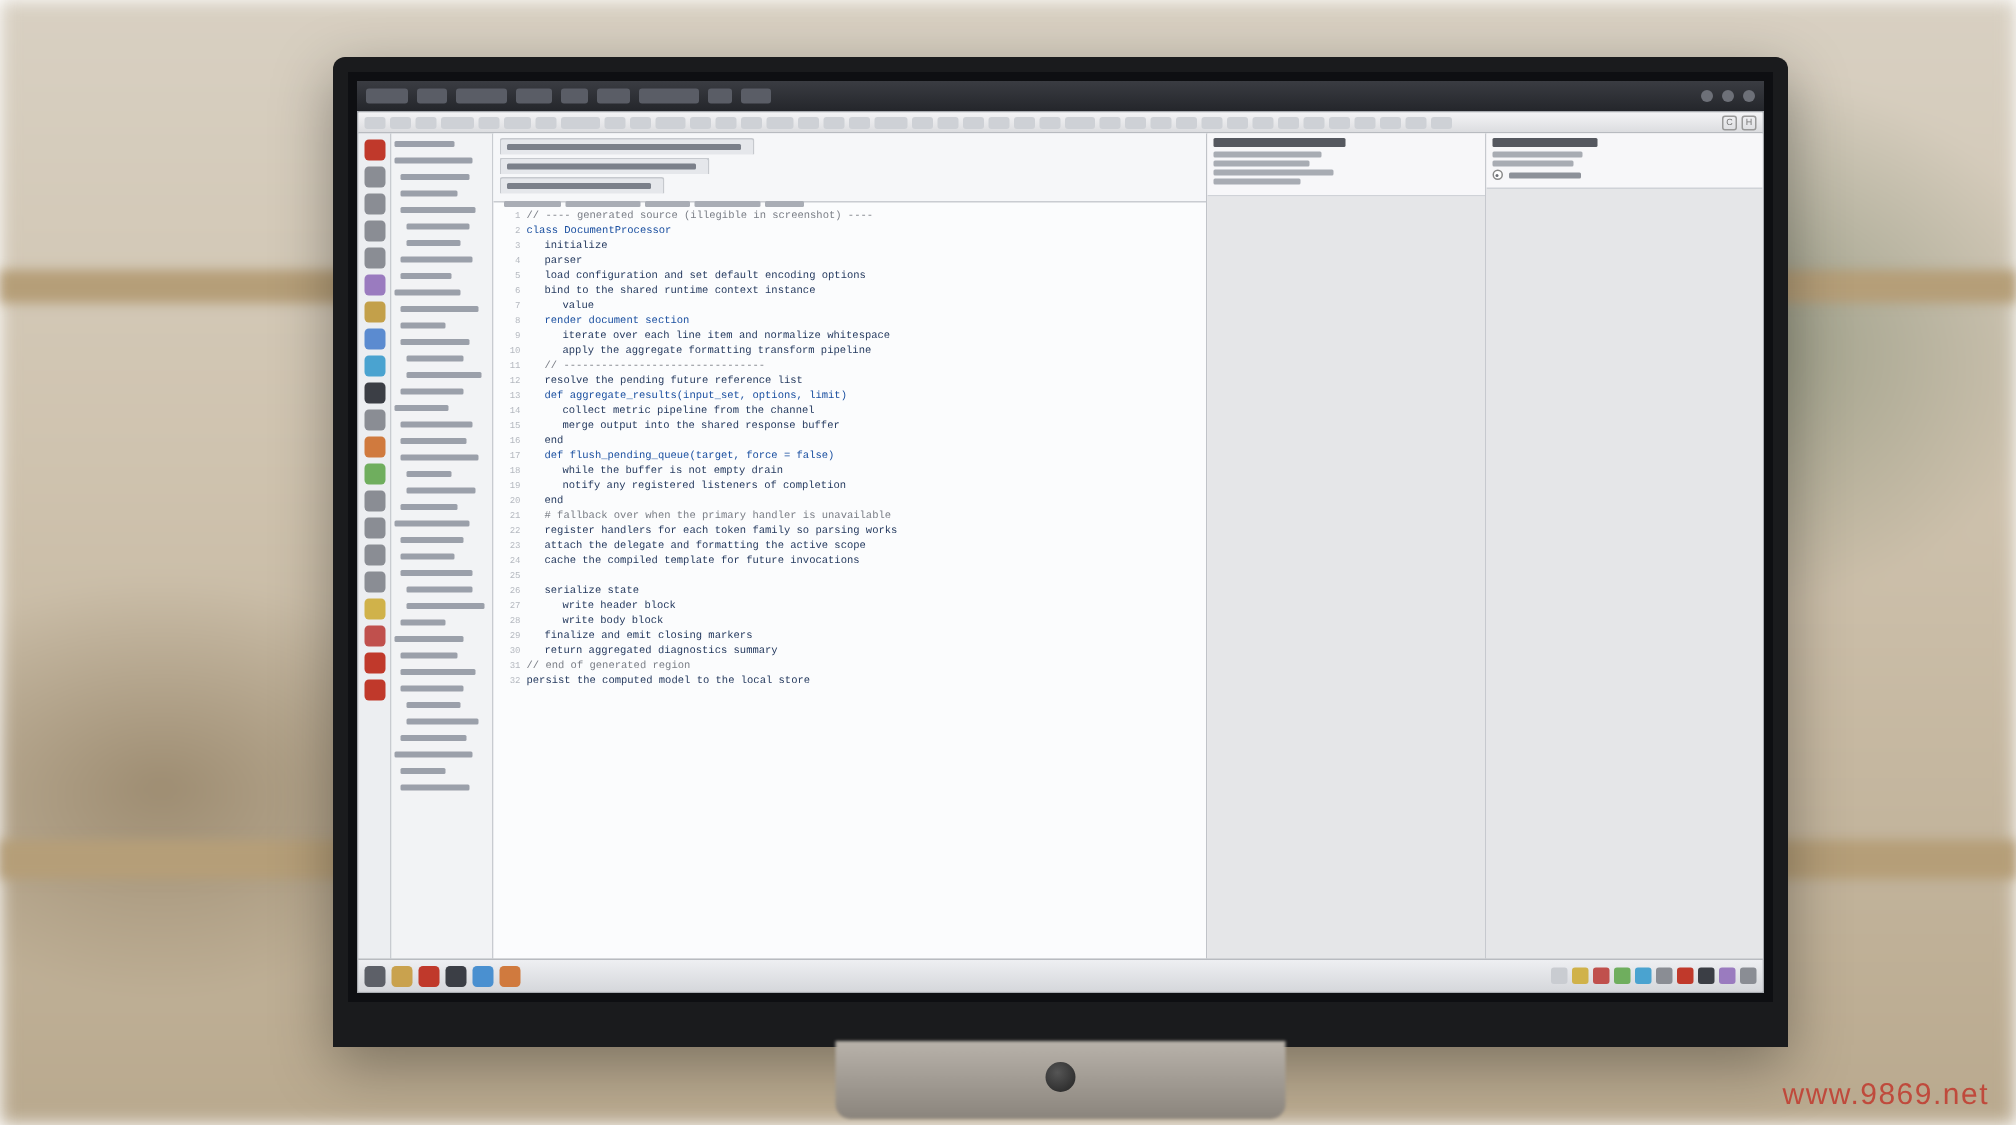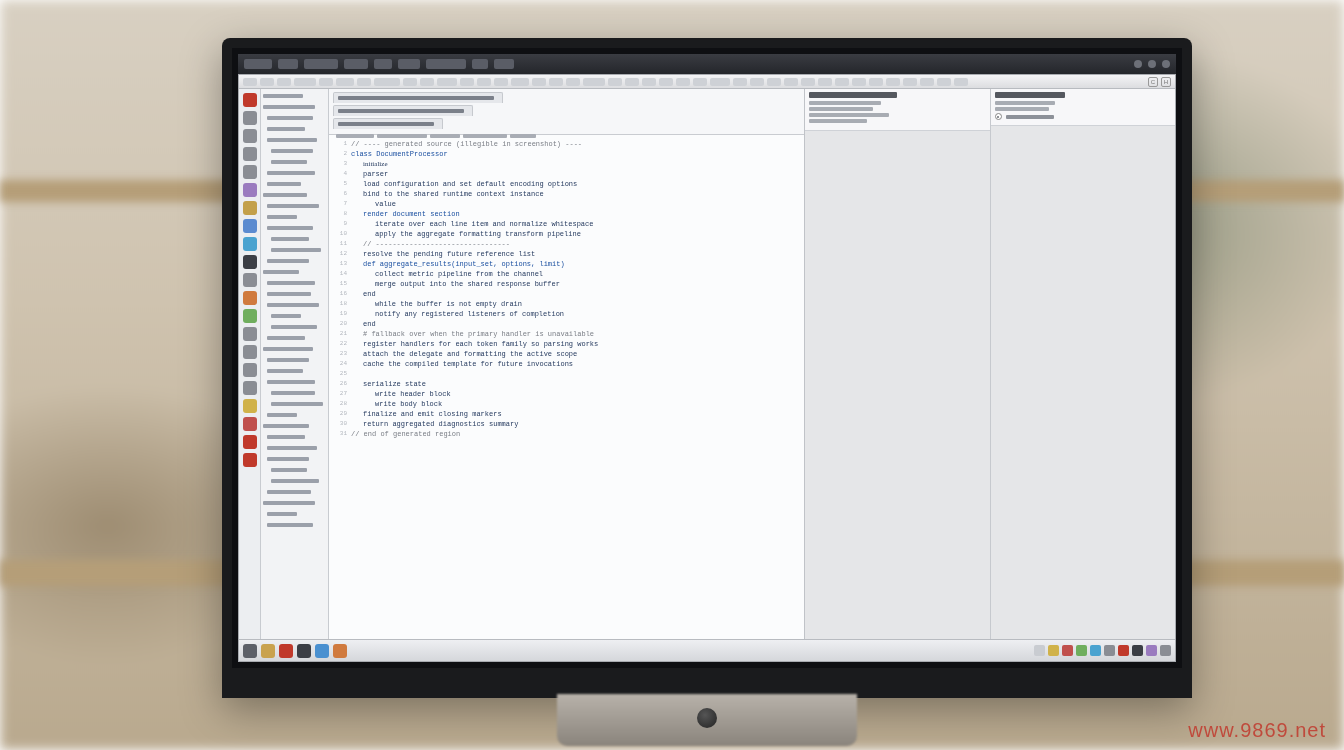--- a/index.html
+++ b/index.html
@@ -398,21 +398,21 @@
                 <div class="cl">
                   <span class="gut">1</span>
                   <span class="tx cm" style="padding-left: 0px;">// ---- generated source (illegible in screenshot) ----</span>
                 </div>
                 <div class="cl">
                   <span class="gut">2</span>
                   <span class="tx kw" style="padding-left: 0px;">class DocumentProcessor</span>
                 </div>
                 <div class="cl">
                   <span class="gut">3</span>
-                  <span class="tx " style="padding-left: 12px; font-family: Liberation Serif, serif;">initialize</span>
+                  <span class="tx " style="padding-left: 12px;">initialize</span>
                 </div>
                 <div class="cl">
                   <span class="gut">4</span>
                   <span class="tx " style="padding-left: 12px;">parser</span>
                 </div>
                 <div class="cl">
                   <span class="gut">5</span>
                   <span class="tx " style="padding-left: 12px;">load configuration and set default encoding options</span>
                 </div>
                 <div class="cl">
@@ -453,20 +453,24 @@
                 </div>
                 <div class="cl">
                   <span class="gut">15</span>
                   <span class="tx " style="padding-left: 24px;">merge output into the shared response buffer</span>
                 </div>
                 <div class="cl">
                   <span class="gut">16</span>
                   <span class="tx " style="padding-left: 12px;">end</span>
                 </div>
                 <div class="cl">
+                  <span class="gut">17</span>
+                  <span class="tx kw" style="padding-left: 12px;">def flush_pending_queue(target, force = false)</span>
+                </div>
+                <div class="cl">
                   <span class="gut">18</span>
                   <span class="tx " style="padding-left: 24px;">while the buffer is not empty drain</span>
                 </div>
                 <div class="cl">
                   <span class="gut">19</span>
                   <span class="tx " style="padding-left: 24px;">notify any registered listeners of completion</span>
                 </div>
                 <div class="cl">
                   <span class="gut">20</span>
                   <span class="tx " style="padding-left: 12px;">end</span>
@@ -507,20 +511,24 @@
                   <span class="gut">29</span>
                   <span class="tx " style="padding-left: 12px;">finalize and emit closing markers</span>
                 </div>
                 <div class="cl">
                   <span class="gut">30</span>
                   <span class="tx " style="padding-left: 12px;">return aggregated diagnostics summary</span>
                 </div>
                 <div class="cl">
                   <span class="gut">31</span>
                   <span class="tx cm" style="padding-left: 0px;">// end of generated region</span>
+                </div>
+                <div class="cl">
+                  <span class="gut">32</span>
+                  <span class="tx " style="padding-left: 0px;">persist the computed model to the local store</span>
                 </div>
               </div>
           </div>
 
           <div class="rpanes">
             <div class="pane">
               <div class="phead" id="p1h">
                   <div class="t" style="width: 88px;"></div>
                   <div class="r" style="width: 72px;"></div>
                   <div class="r" style="width: 64px;"></div>

